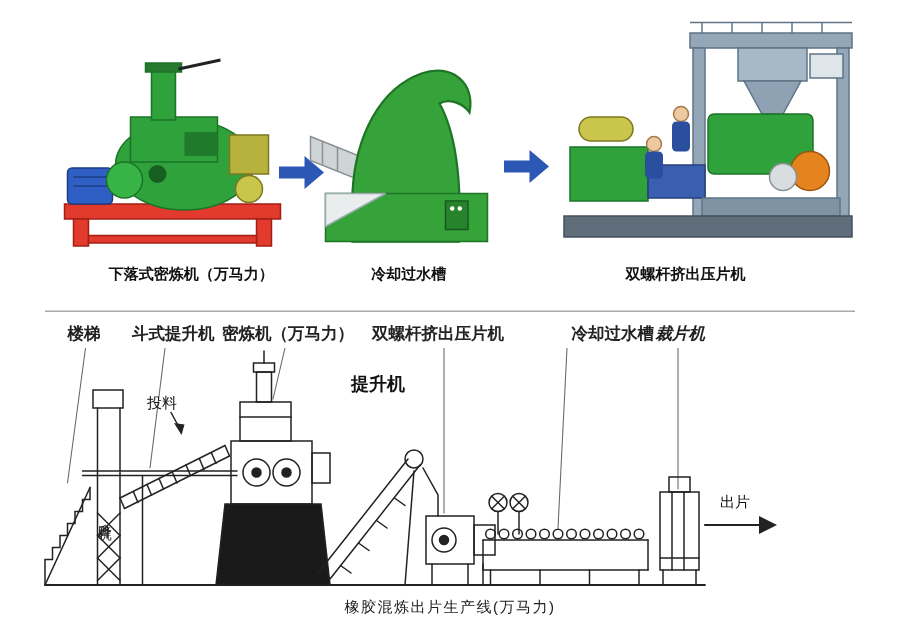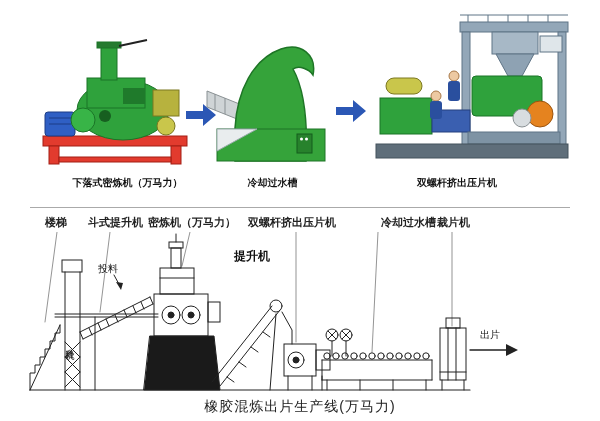--- a/index.html
+++ b/index.html
@@ -12,21 +12,21 @@
     position:absolute;top:176px;font-size:10px;font-weight:bold;text-align:center;color:#111;
   }
   .part-label{
     position:absolute;top:215px;font-size:11px;font-weight:bold;color:#222;white-space:nowrap;
   }
   .divider{
     position:absolute;left:30px;top:207px;width:540px;height:1px;background:#aaa;
   }
   .caption{
     position:absolute;left:0;top:398px;width:600px;text-align:center;
-    font-size:14px;color:#222;letter-spacing:1px;
+    font-size:10px;color:#222;letter-spacing:1px;
   }
   .vertical-label{
     position:absolute;left:63px;top:342px;writing-mode:vertical-rl;
     font-size:9px;color:#222;letter-spacing:1px;
   }
   svg{display:block;}
 </style>
 </head>
 <body>
 
@@ -127,21 +127,21 @@
 <div class="machine-label" style="left:210px;width:125px;">冷却过水槽</div>
 <div class="machine-label" style="left:378px;width:158px;">双螺杆挤出压片机</div>
 
 <div class="divider"></div>
 
 <div class="part-label" style="left:45px;">楼梯</div>
 <div class="part-label" style="left:88px;">斗式提升机</div>
 <div class="part-label" style="left:148px;">密炼机（万马力）</div>
 <div class="part-label" style="left:248px;">双螺杆挤出压片机</div>
 <div class="part-label" style="left:352px;margin-left:29px;">冷却过水槽</div>
-<div class="part-label" style="left:437px;">裁片机</div>
+<div class="part-label" style="left:437px;font-style:italic;">裁片机</div>
 
 <svg class="abs" style="left:0;top:232px;" width="600" height="170" viewBox="0 0 600 170" stroke-linecap="round">
 
   <g stroke="#666" stroke-width="0.7">
     <line x1="57" y1="0" x2="45" y2="90"></line>
     <line x1="110" y1="0" x2="100" y2="80"></line>
     <line x1="190" y1="0" x2="182" y2="34"></line>
     <line x1="296" y1="0" x2="296" y2="110"></line>
     <line x1="378" y1="0" x2="372" y2="120"></line>
     <line x1="452" y1="0" x2="452" y2="94"></line>

